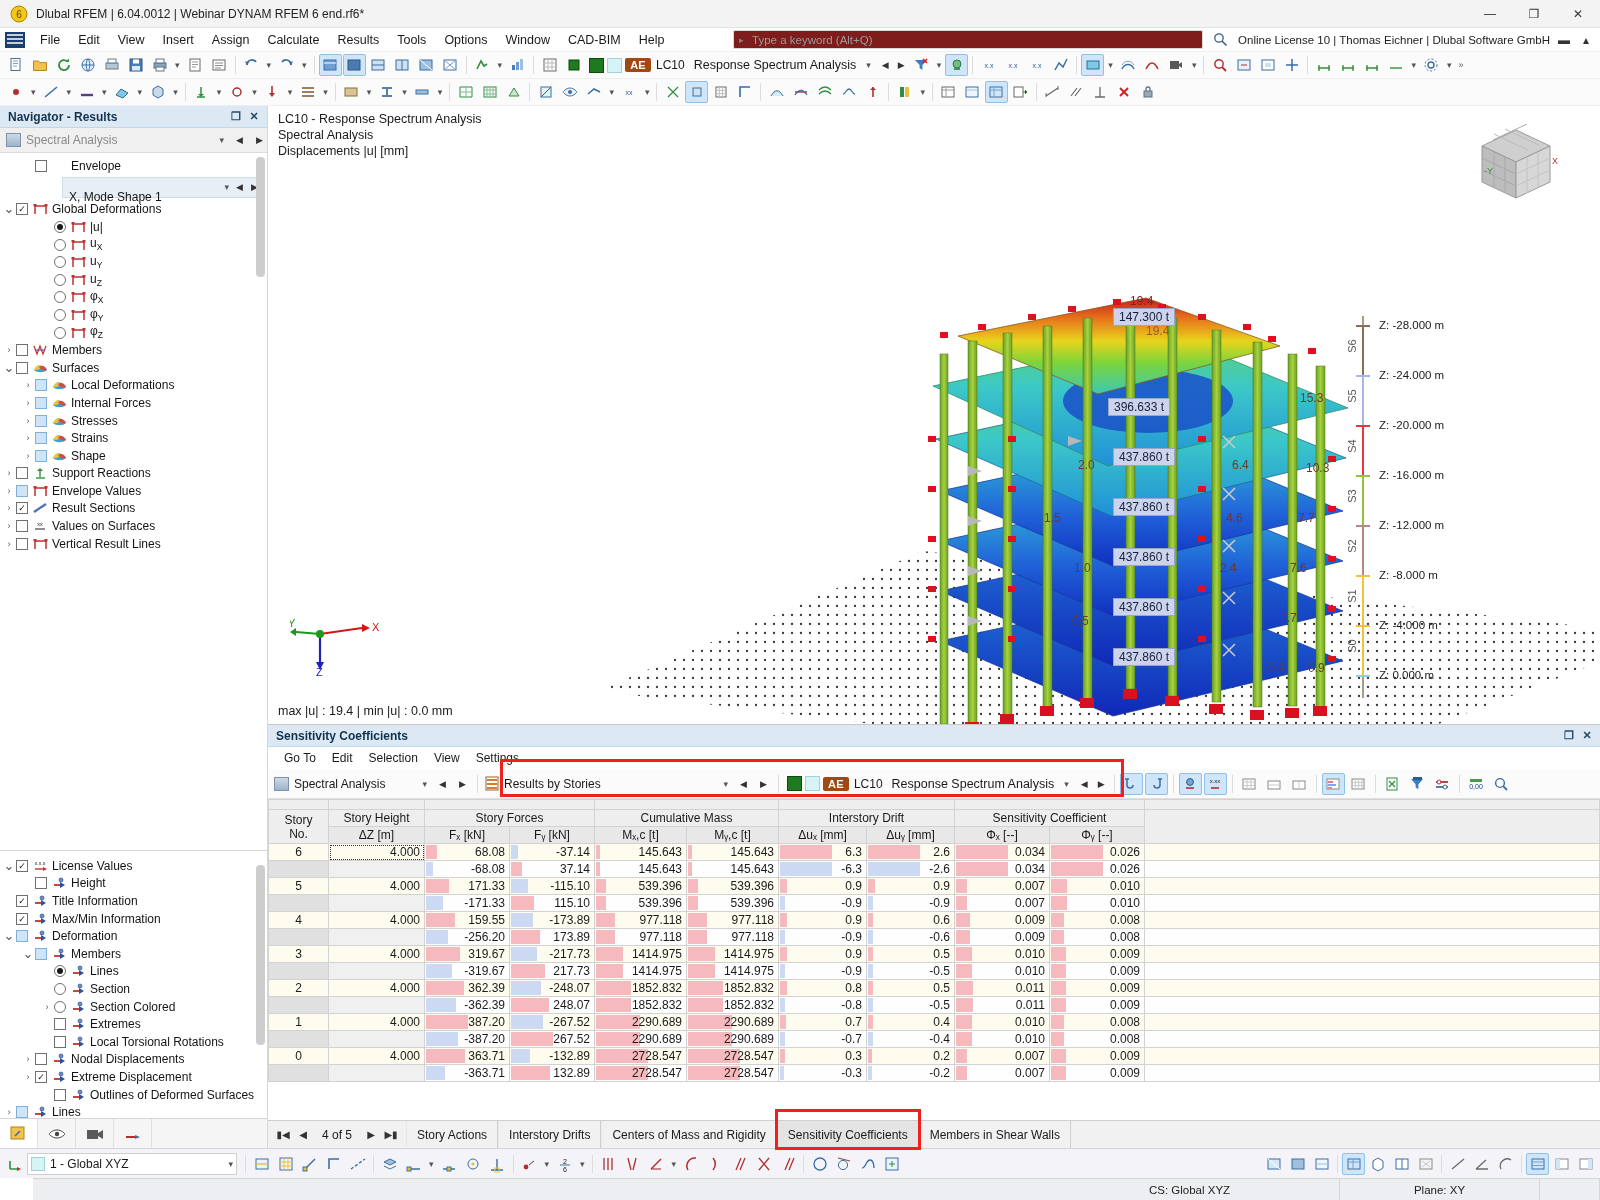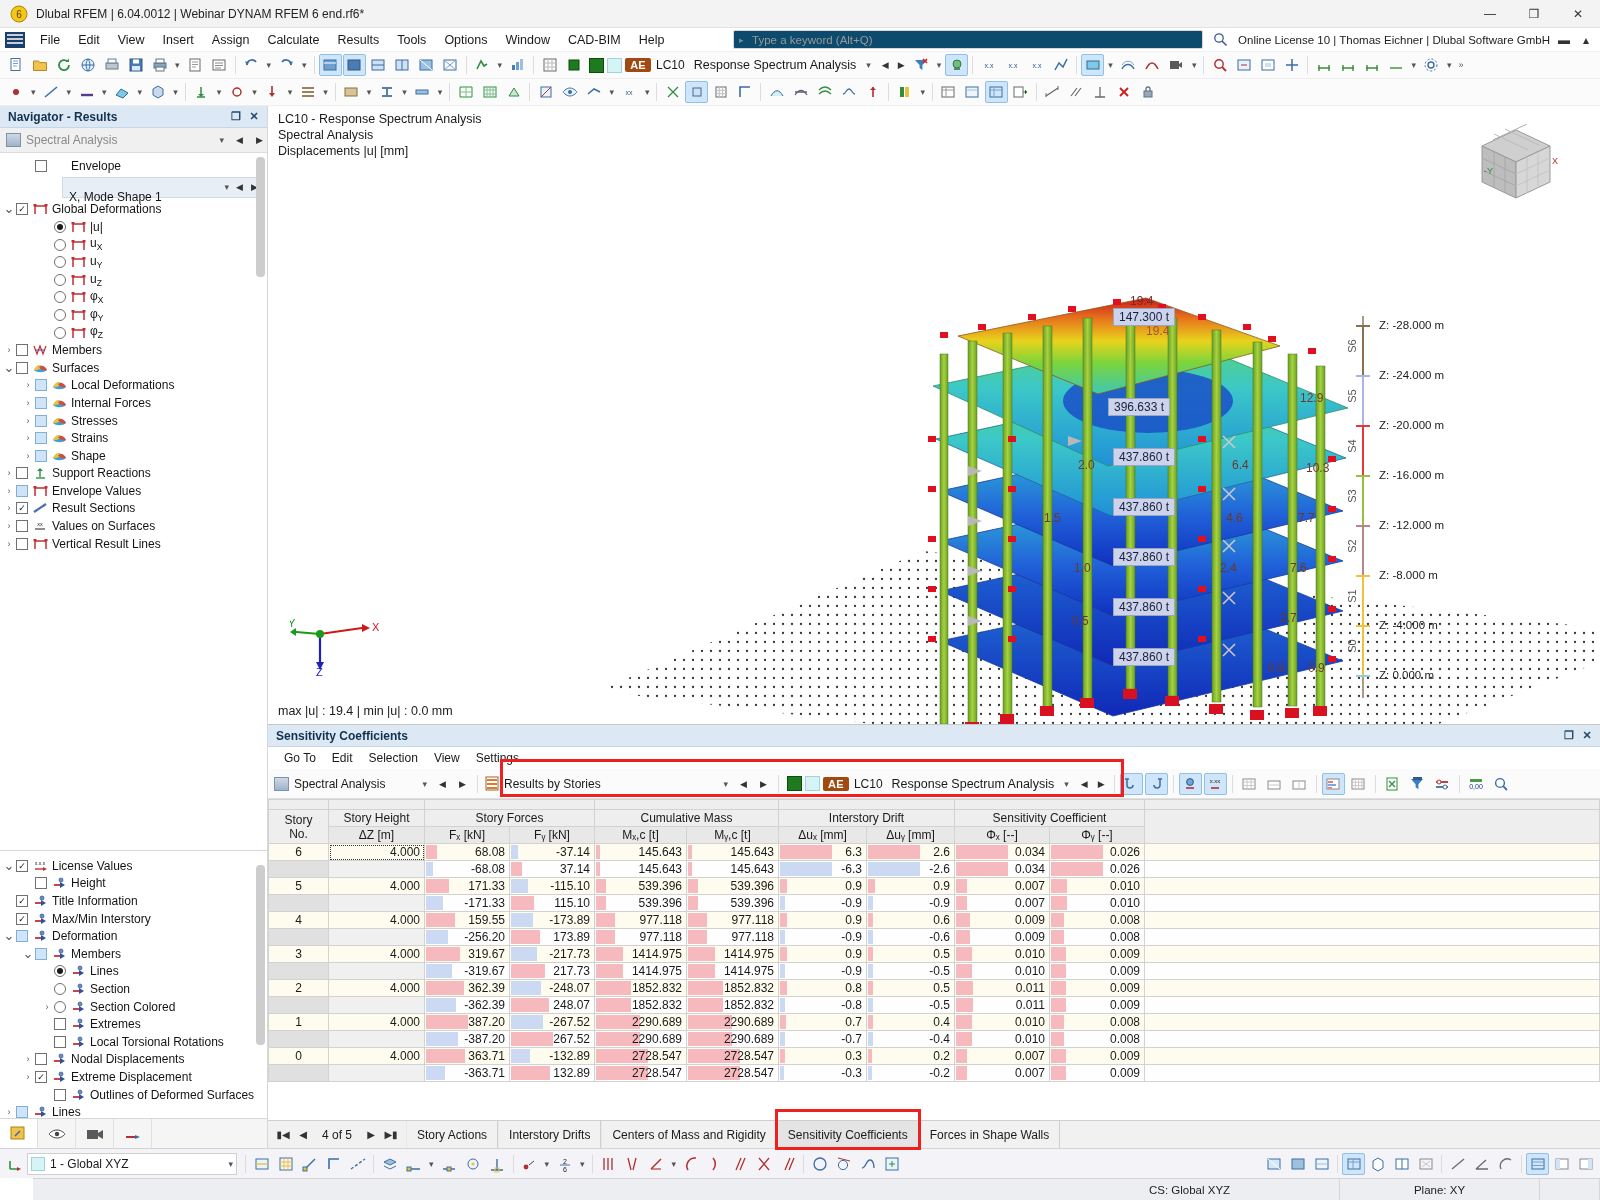--- a/index.html
+++ b/index.html
@@ -32,21 +32,21 @@
 
   
   .menubar {
     height: 24px; background: #ffffff; display: flex; align-items: center;
     flex: 0 0 24px; border-bottom: 1px solid #f0f0f0; position: relative;
   }
   .menu-logo { width: 20px; height: 16px; margin: 0 6px 0 5px; }
   .menubar .mi { padding: 3px 9px; font-size: 12.5px; color: #1a1a1a; white-space: nowrap; }
   .menu-right { margin-left: auto; display: flex; align-items: center; gap: 6px; padding-right: 6px; }
   .kw-search {
-    width: 470px; height: 19px; border: 1px solid #d8d8d8; background: #0c4a6e;
+    width: 470px; height: 19px; border: 1px solid #d8d8d8; background: #7f1d1d;
     font-size: 11.5px; color: #9a9a9a; display: flex; align-items: center;
     padding-left: 18px; position: relative; border-radius: 2px;
   }
   .kw-search::before {
     content: "▸"; position: absolute; left: 5px; color: #888; font-size: 9px;
   }
   .license-txt { font-size: 11.5px; color: #222; }
 
   
   .toolbar {
@@ -1084,21 +1084,21 @@
           <div class="trow" style="padding-left: 2px;">
             <span class="tw"></span>
             <span class="cb">✓</span>
             <span class="ticon">
               <svg width="15" height="12" viewBox="0 0 15 12">
                 <path d="M2 8h7" stroke="#c03030" stroke-width="1.8"></path>
                 <path d="M8 5l5 3-5 3z" fill="#2f4f9f"></path>
                 <circle cx="9" cy="3" r="2" fill="#6a90c0" stroke="#2f4f9f" stroke-width="0.7"></circle>
               </svg>
             </span>
-            <span class="lbl">Max/Min Interstory</span>
+            <span class="lbl">Max/Min Information</span>
           </div>
           <div class="trow" style="padding-left: 2px;">
             <span class="tw" style="font-size: 13px; line-height: 8px;">⌄</span>
             <span class="cb blue"></span>
             <span class="ticon">
               <svg width="15" height="12" viewBox="0 0 15 12">
                 <path d="M2 8h7" stroke="#c03030" stroke-width="1.8"></path>
                 <path d="M8 5l5 3-5 3z" fill="#2f4f9f"></path>
                 <circle cx="9" cy="3" r="2" fill="#6a90c0" stroke="#2f4f9f" stroke-width="0.7"></circle>
               </svg>
@@ -1456,21 +1456,21 @@
         <div class="vlabel" style="left:840px;top:292px">396.633 t</div>
         <div class="vlabel" style="left:845px;top:342px">437.860 t</div>
         <div class="vlabel" style="left:845px;top:392px">437.860 t</div>
         <div class="vlabel" style="left:845px;top:442px">437.860 t</div>
         <div class="vlabel" style="left:845px;top:492px">437.860 t</div>
         <div class="vlabel" style="left:845px;top:542px">437.860 t</div>
 
         <div class="vtext" style="left:862px;top:188px;color:#7a2a2a">19.4</div>
         <div class="vtext" style="left:878px;top:218px;color:#9a5a2a">19.4</div>
 
-        <div class="vtext" style="left:1032px;top:285px">12.9</div>
+        <div class="vtext" style="left:1032px;top:285px">15.3</div>
         <div class="vtext" style="left:1038px;top:355px">10.3</div>
         <div class="vtext" style="left:1030px;top:405px">7.7</div>
         <div class="vtext" style="left:1022px;top:455px">7.6</div>
         <div class="vtext" style="left:1012px;top:505px">2.7</div>
         <div class="vtext" style="left:1000px;top:555px">0.9</div>
         <div class="vtext" style="left:1040px;top:555px">0.9</div>
         <div class="vtext" style="left:964px;top:352px">6.4</div>
         <div class="vtext" style="left:958px;top:405px">4.6</div>
         <div class="vtext" style="left:952px;top:455px">2.4</div>
         <div class="vtext" style="left:810px;top:352px">2.0</div>
@@ -1883,21 +1883,21 @@
             <span class="pgbtn">▮◀</span>
             <span class="pgbtn">◀</span>
             <span style="padding:0 8px">4 of 5</span>
             <span class="pgbtn">▶</span>
             <span class="pgbtn">▶▮</span>
           </span>
           <span class="sheet-tab">Story Actions</span>
           <span class="sheet-tab">Interstory Drifts</span>
           <span class="sheet-tab">Centers of Mass and Rigidity</span>
           <span class="sheet-tab active" id="active-tab">Sensitivity Coefficients</span>
-          <span class="sheet-tab">Forces in Shape Walls</span>
+          <span class="sheet-tab">Members in Shear Walls</span>
           <span style="flex:1;background:#f1f1f1"></span>
         </div>
       <div class="redbox" style="left: 507px; top: 384px; width: 146px; height: 41px; position: absolute;"></div>
         </div>
     </div>
   </div>
 
   <div class="bottombar">
     <span class="tbtn">
         <svg width="16" height="16" viewBox="0 0 16 16">

